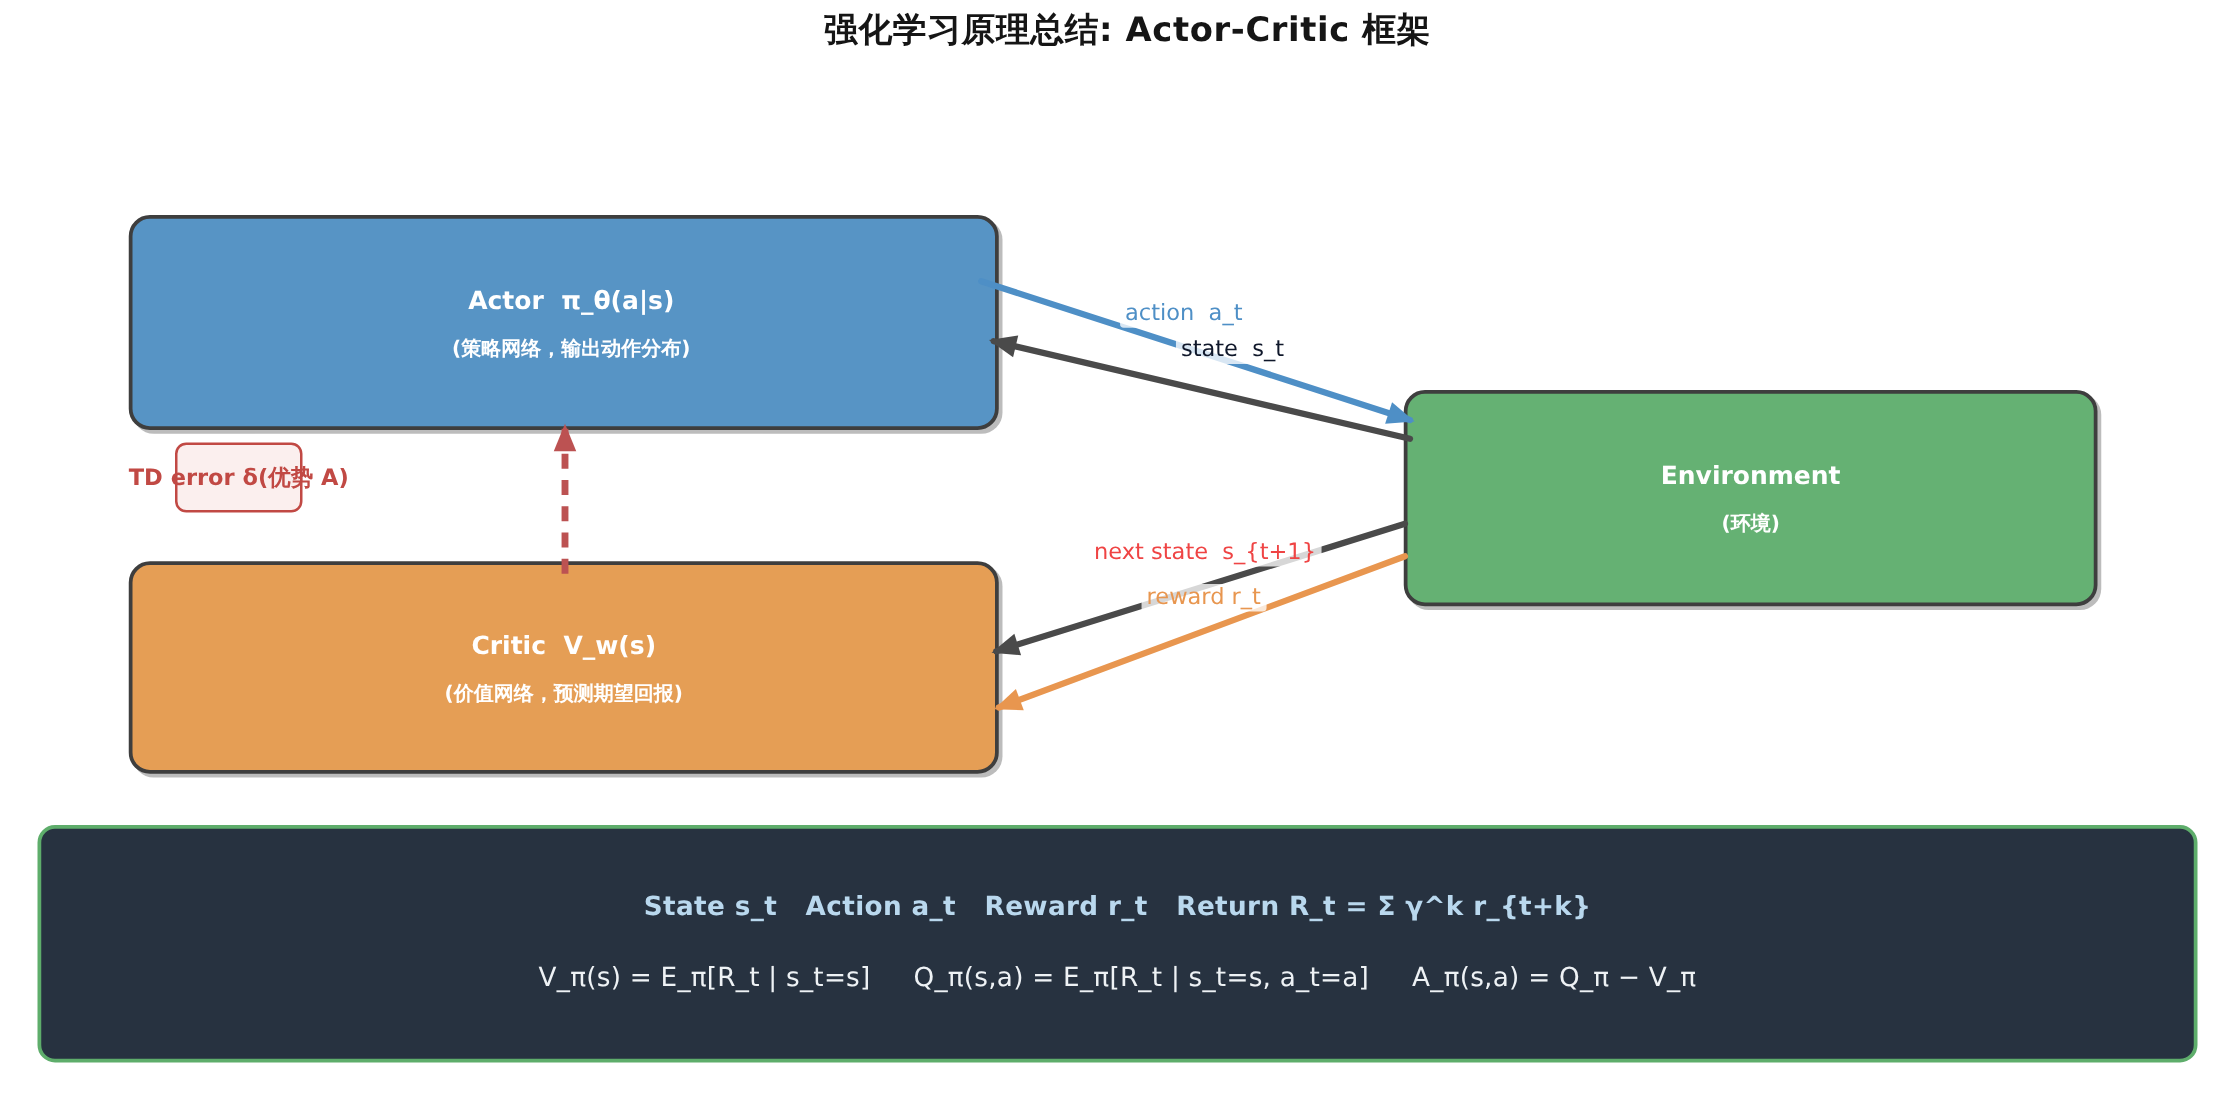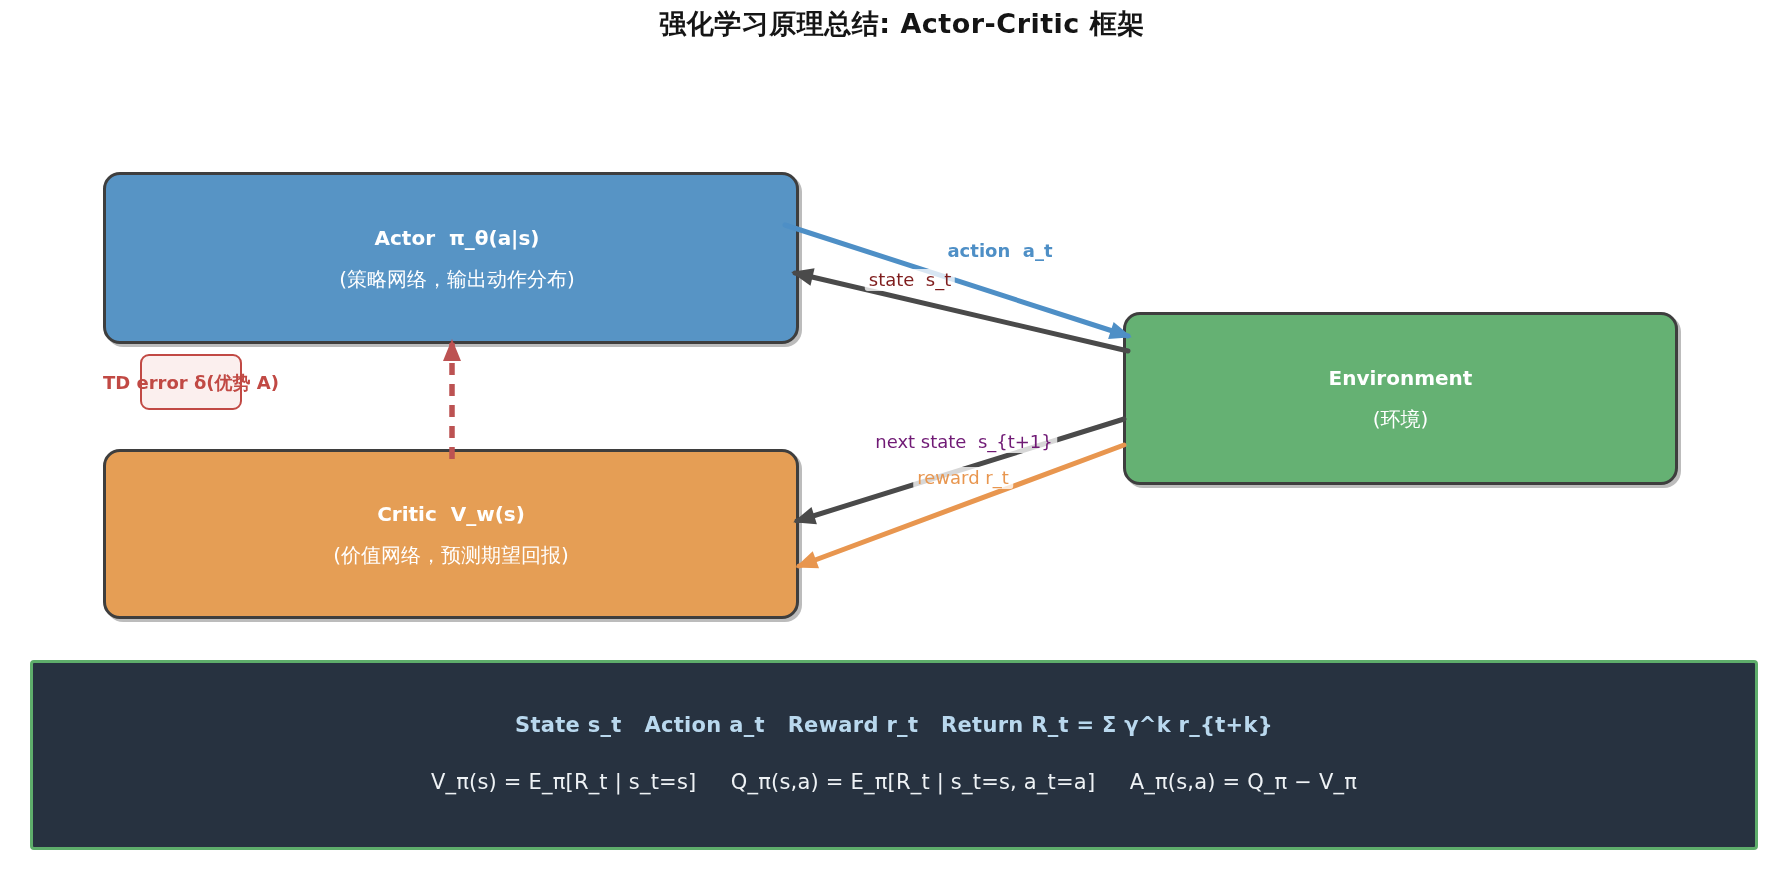--- a/index.html
+++ b/index.html
@@ -17,21 +17,21 @@
   }
 
   .node{
     position:absolute;z-index:1;
     border:3px solid #3e3e3e;border-radius:17px;
     display:flex;flex-direction:column;align-items:center;justify-content:center;
     gap:7px;
     box-shadow:3px 3px 0 rgba(62,62,62,0.35);
   }
   .node .node-title{font-size:20px;font-weight:bold;white-space:pre;line-height:1.1;}
-  .node .node-subtitle{font-size:20px;font-weight:normal;white-space:pre;line-height:1.1;margin-top:12px;}
+  .node .node-subtitle{font-size:16px;font-weight:bold;white-space:pre;line-height:1.1;margin-top:12px;}
 
   .node-actor{left:103px;top:172px;width:696px;height:172px;padding-left:12px;}
   .node-critic{left:103px;top:449px;width:696px;height:170px;}
   .node-environment{left:1123px;top:312px;width:555px;height:173px;}
 
   .td-badge{
     position:absolute;left:140px;top:354px;width:102px;height:56px;z-index:3;
     border:2.5px solid;border-radius:9px;
     display:flex;flex-direction:row;align-items:center;justify-content:center;
     font-size:18px;font-weight:bold;line-height:23px;white-space:pre;
@@ -40,21 +40,21 @@
   .edge-layer{position:absolute;inset:0;z-index:2;pointer-events:none;}
 
   .edge-label{
     position:absolute;z-index:3;transform:translate(-50%,-50%);
     font-size:18px;white-space:pre;line-height:1.1;
     background:rgba(255,255,255,0.78);padding:1px 4px;border-radius:3px;
   }
 
   .summary-panel{
     position:absolute;left:30px;top:660px;width:1728px;height:190px;z-index:1;
-    border:3.5px solid;border-radius:4px;
+    border:3.5px solid;border-radius:14px;
     display:flex;flex-direction:column;align-items:center;justify-content:center;
     gap:33px;padding-bottom:4px;
   }
   .summary-line1{font-size:21px;font-weight:bold;white-space:pre;letter-spacing:0.3px;}
   .summary-line2{font-size:21px;font-weight:normal;white-space:pre;letter-spacing:0.2px;}
 </style>
 </head>
 <body>
 
 <div class="stage">
@@ -97,23 +97,23 @@
       </marker>
     </defs>
 
     <line x1="785" y1="225" x2="1128" y2="336" stroke-width="5" stroke-linecap="round" marker-end="url(#m-blue)" style="stroke: rgb(78, 143, 198);"></line>
     <line x1="1128" y1="351" x2="795" y2="273" stroke-width="5" stroke-linecap="round" marker-end="url(#m-dark)" style="stroke: rgb(74, 74, 74);"></line>
     <line x1="1124" y1="419" x2="797" y2="521" stroke-width="5" stroke-linecap="round" marker-end="url(#m-dark)" style="stroke: rgb(74, 74, 74);"></line>
     <line x1="1124" y1="445" x2="799" y2="566" stroke-width="5" stroke-linecap="round" marker-end="url(#m-orange)" style="stroke: rgb(232, 150, 79);"></line>
     <line x1="452" y1="459" x2="452" y2="343" stroke-width="5.5" stroke-dasharray="12 9" marker-end="url(#m-red)" style="stroke: rgb(188, 82, 82);"></line>
   </svg>
 
-  <div class="edge-label" style="left: 1000px; top: 251px; color: rgb(78, 143, 198); font-weight: bold;">action  a_t</div>
-  <div class="edge-label" style="left: 910px; top: 280px; color: #7f1d1d;">state  s_t</div>
-  <div class="edge-label" style="left: 964px; top: 442px; color: #701a75;">next state  s_{t+1}</div>
+  <div class="edge-label" style="left: 947px; top: 251px; color: rgb(78, 143, 198);">action  a_t</div>
+  <div class="edge-label" style="left: 986px; top: 280px; color: #0f172a;">state  s_t</div>
+  <div class="edge-label" style="left: 964px; top: 442px; color: #ef4444;">next state  s_{t+1}</div>
   <div class="edge-label" style="left: 963px; top: 478px; color: rgb(232, 150, 79);">reward r_t</div>
 
   <div class="summary-panel" style="background-color: rgb(39, 50, 64); border-color: rgb(94, 173, 107);">
     <div class="summary-line1" style="color: rgb(185, 216, 238);">State s_t   Action a_t   Reward r_t   Return R_t = Σ γ^k r_{t+k}</div>
     <div class="summary-line2" style="color: rgb(238, 242, 245);">V_π(s) = E_π[R_t | s_t=s]     Q_π(s,a) = E_π[R_t | s_t=s, a_t=a]     A_π(s,a) = Q_π − V_π</div>
   </div>
 
 </div>
 
 </body></html>

